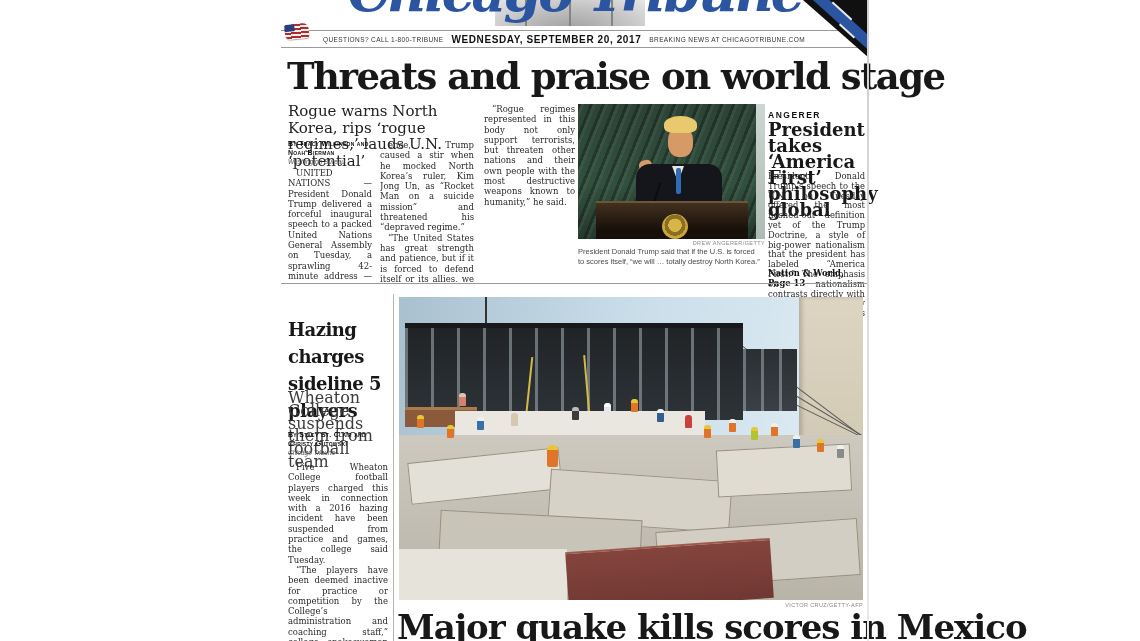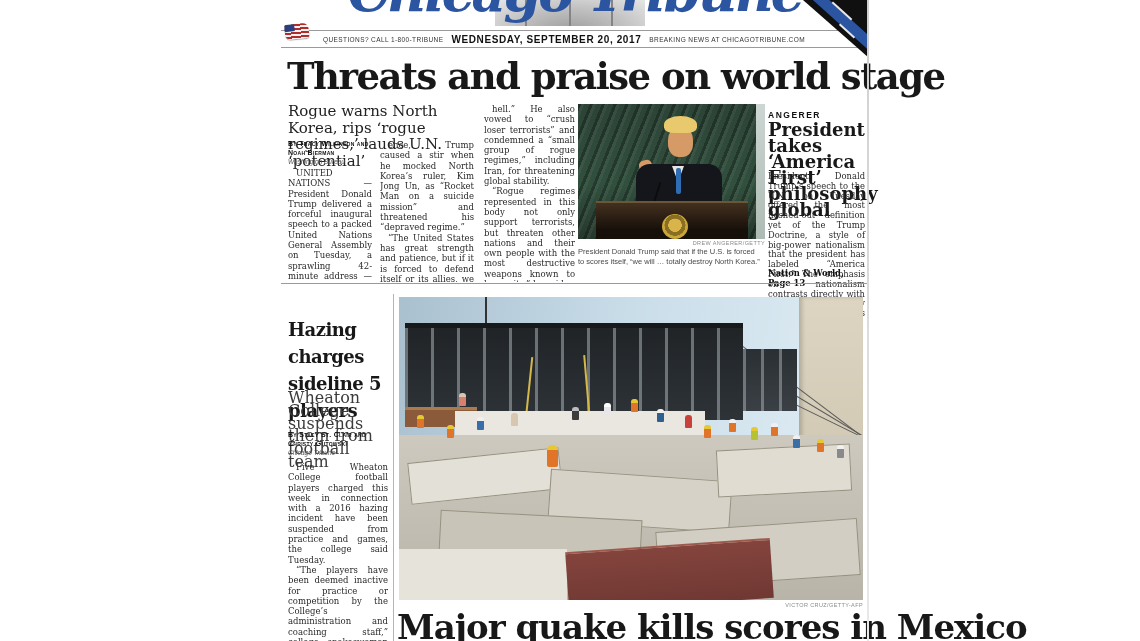--- a/index.html
+++ b/index.html
@@ -166,21 +166,20 @@
     <div class="abs bodycol col1">
       <p>UNITED NATIONS — President Donald Trump delivered a forceful inaugural speech to a packed United Nations General Assembly on Tuesday, a sprawling 42-minute address — warlike at times, flowery at others — that challenged some tenets of U.S. foreign policy.</p>
 
     </div>
     <div class="abs bodycol col2">
       <p>ence, Trump caused a stir when he mocked North Korea’s ruler, Kim Jong Un, as “Rocket Man on a suicide mission” and threatened his “depraved regime.”</p>
       <p>“The United States has great strength and patience, but if it is forced to defend itself or its allies, we will have no choice but to totally destroy North Korea,” Trump added.</p>
 
     </div>
     <div class="abs bodycol col3">
-      <p>hell.” He also vowed to “crush loser terrorists” and condemned a “small group of rogue regimes,” including Iran, for threatening global stability.</p>
       <p>“Rogue regimes represented in this body not only support terrorists, but threaten other nations and their own people with the most destructive weapons known to humanity,” he said.</p>
 
     </div>
 
     <div class="abs photo-trump">
       <div class="pt-lightedge"></div>
       <div class="pt-hand"></div>
       <div class="pt-body"></div>
       <div class="pt-shirt"></div>
       <div class="pt-tie"></div>

